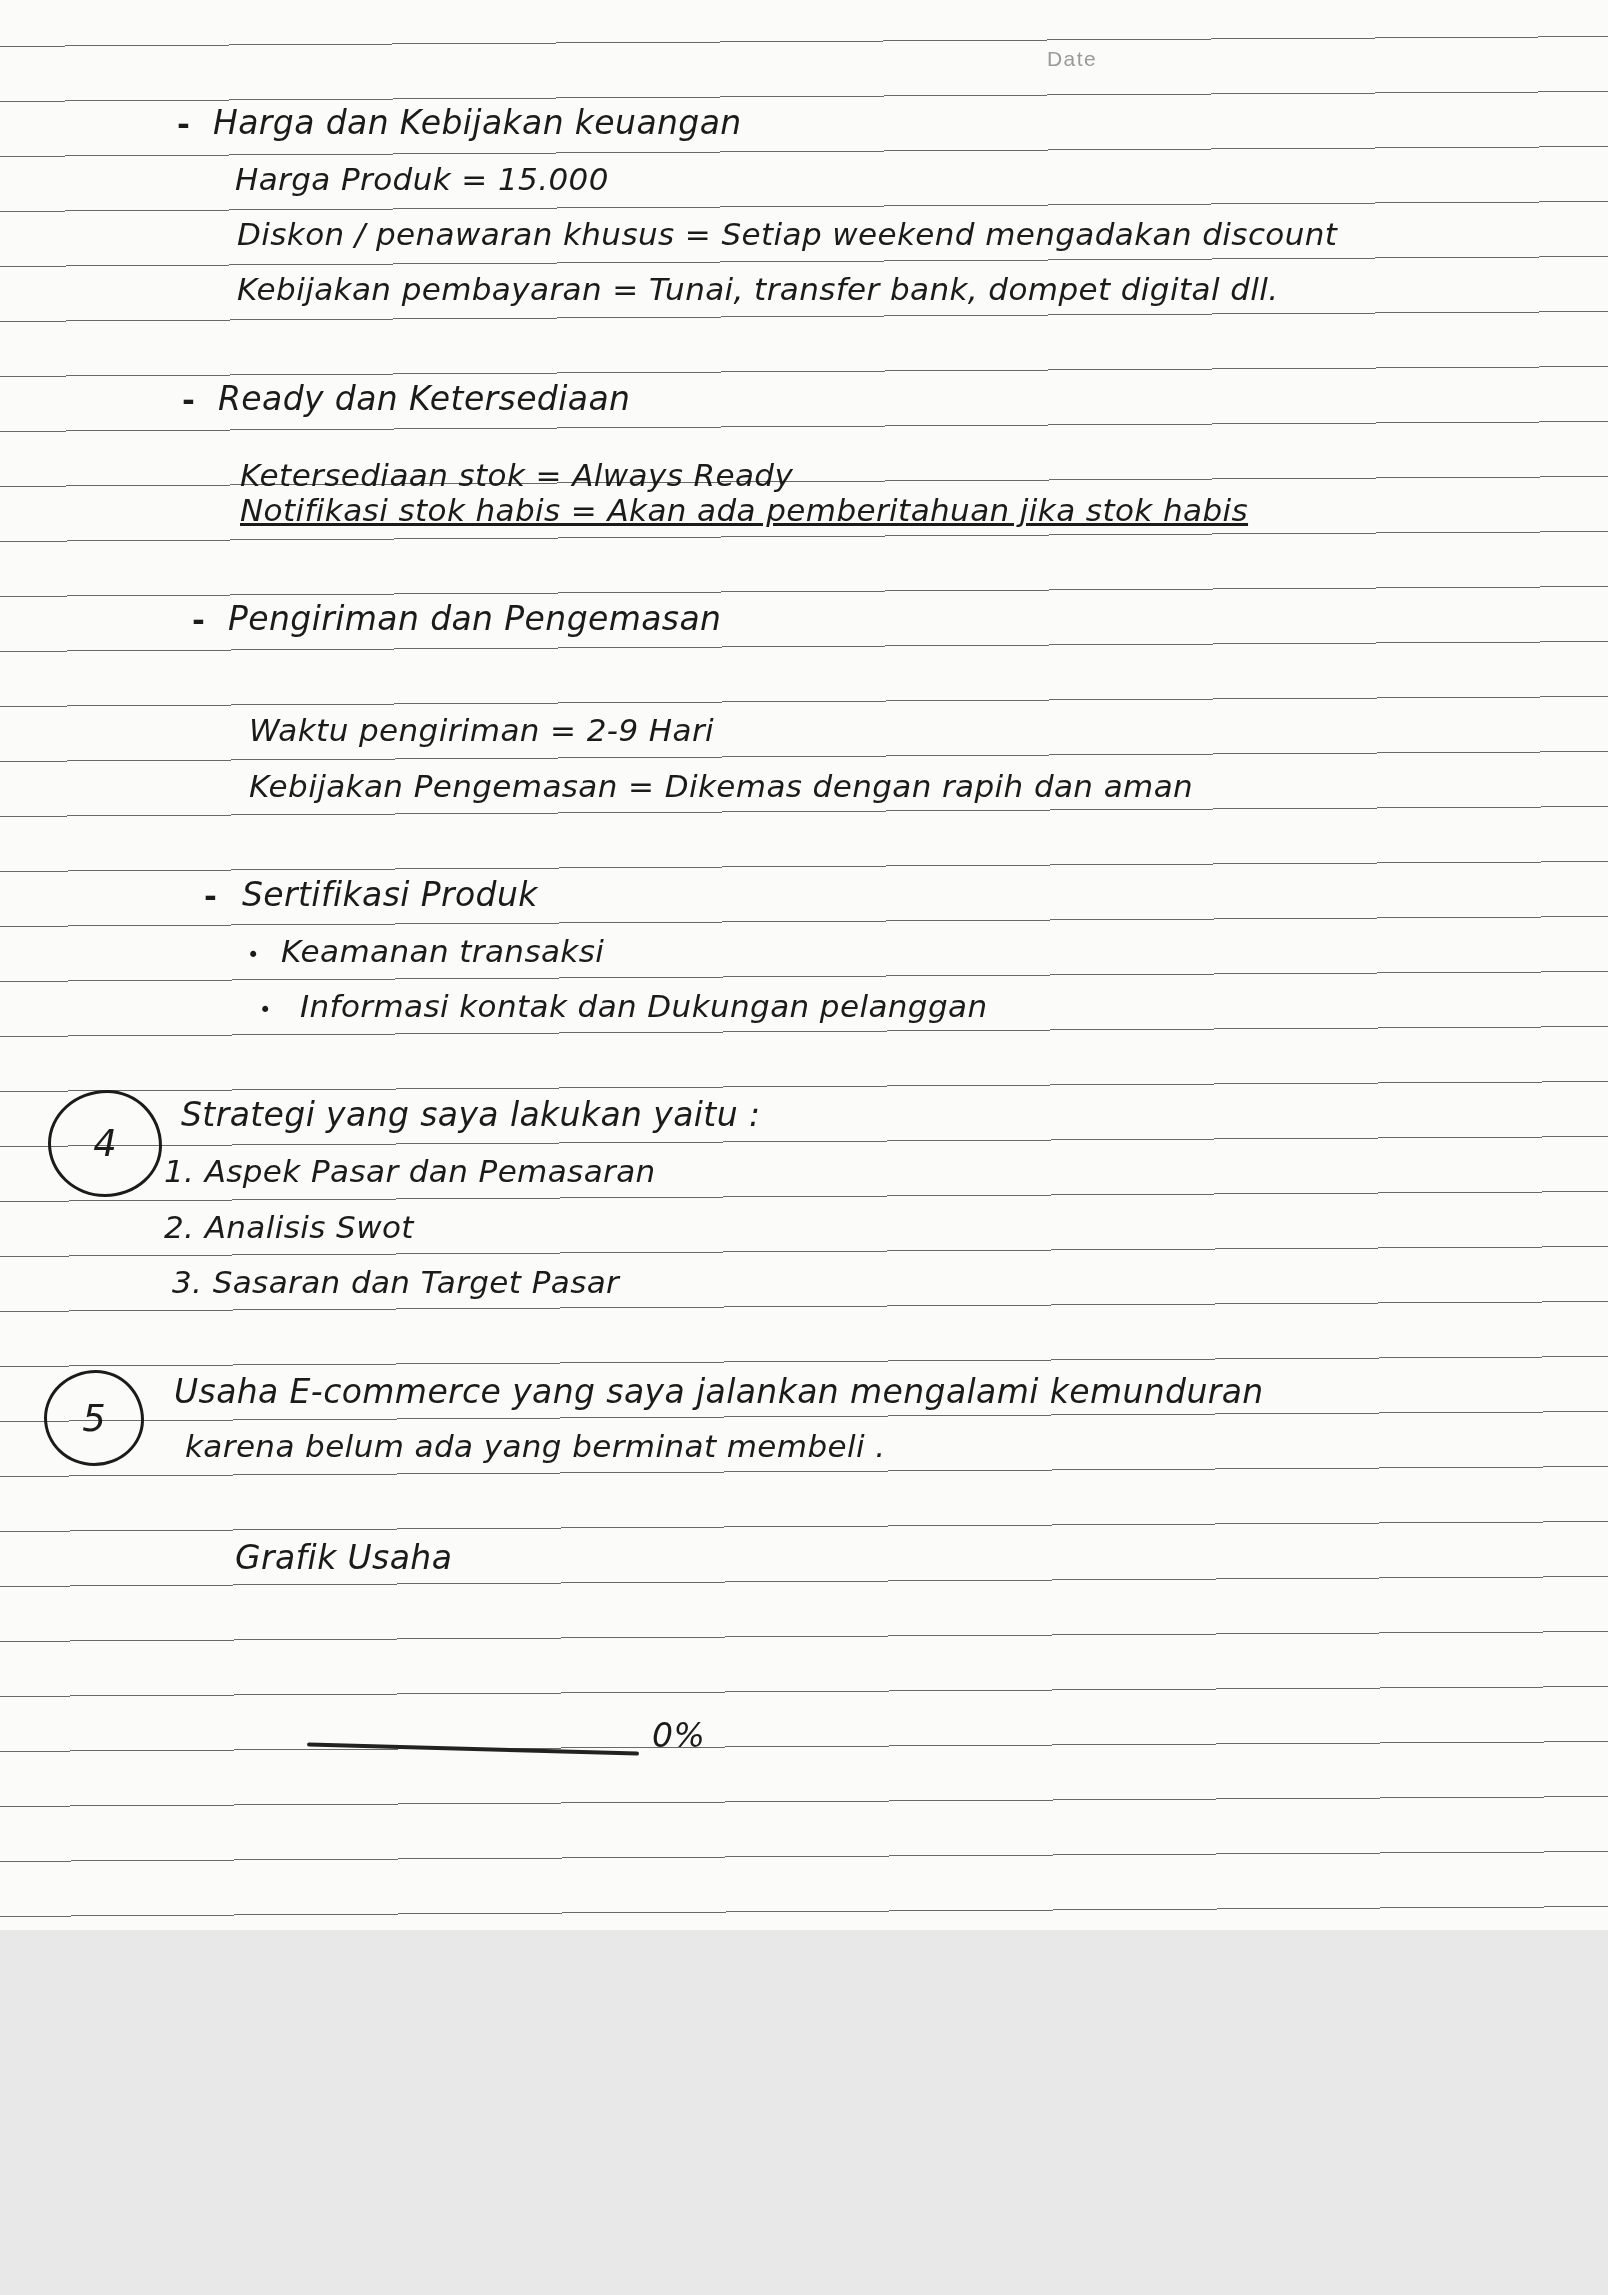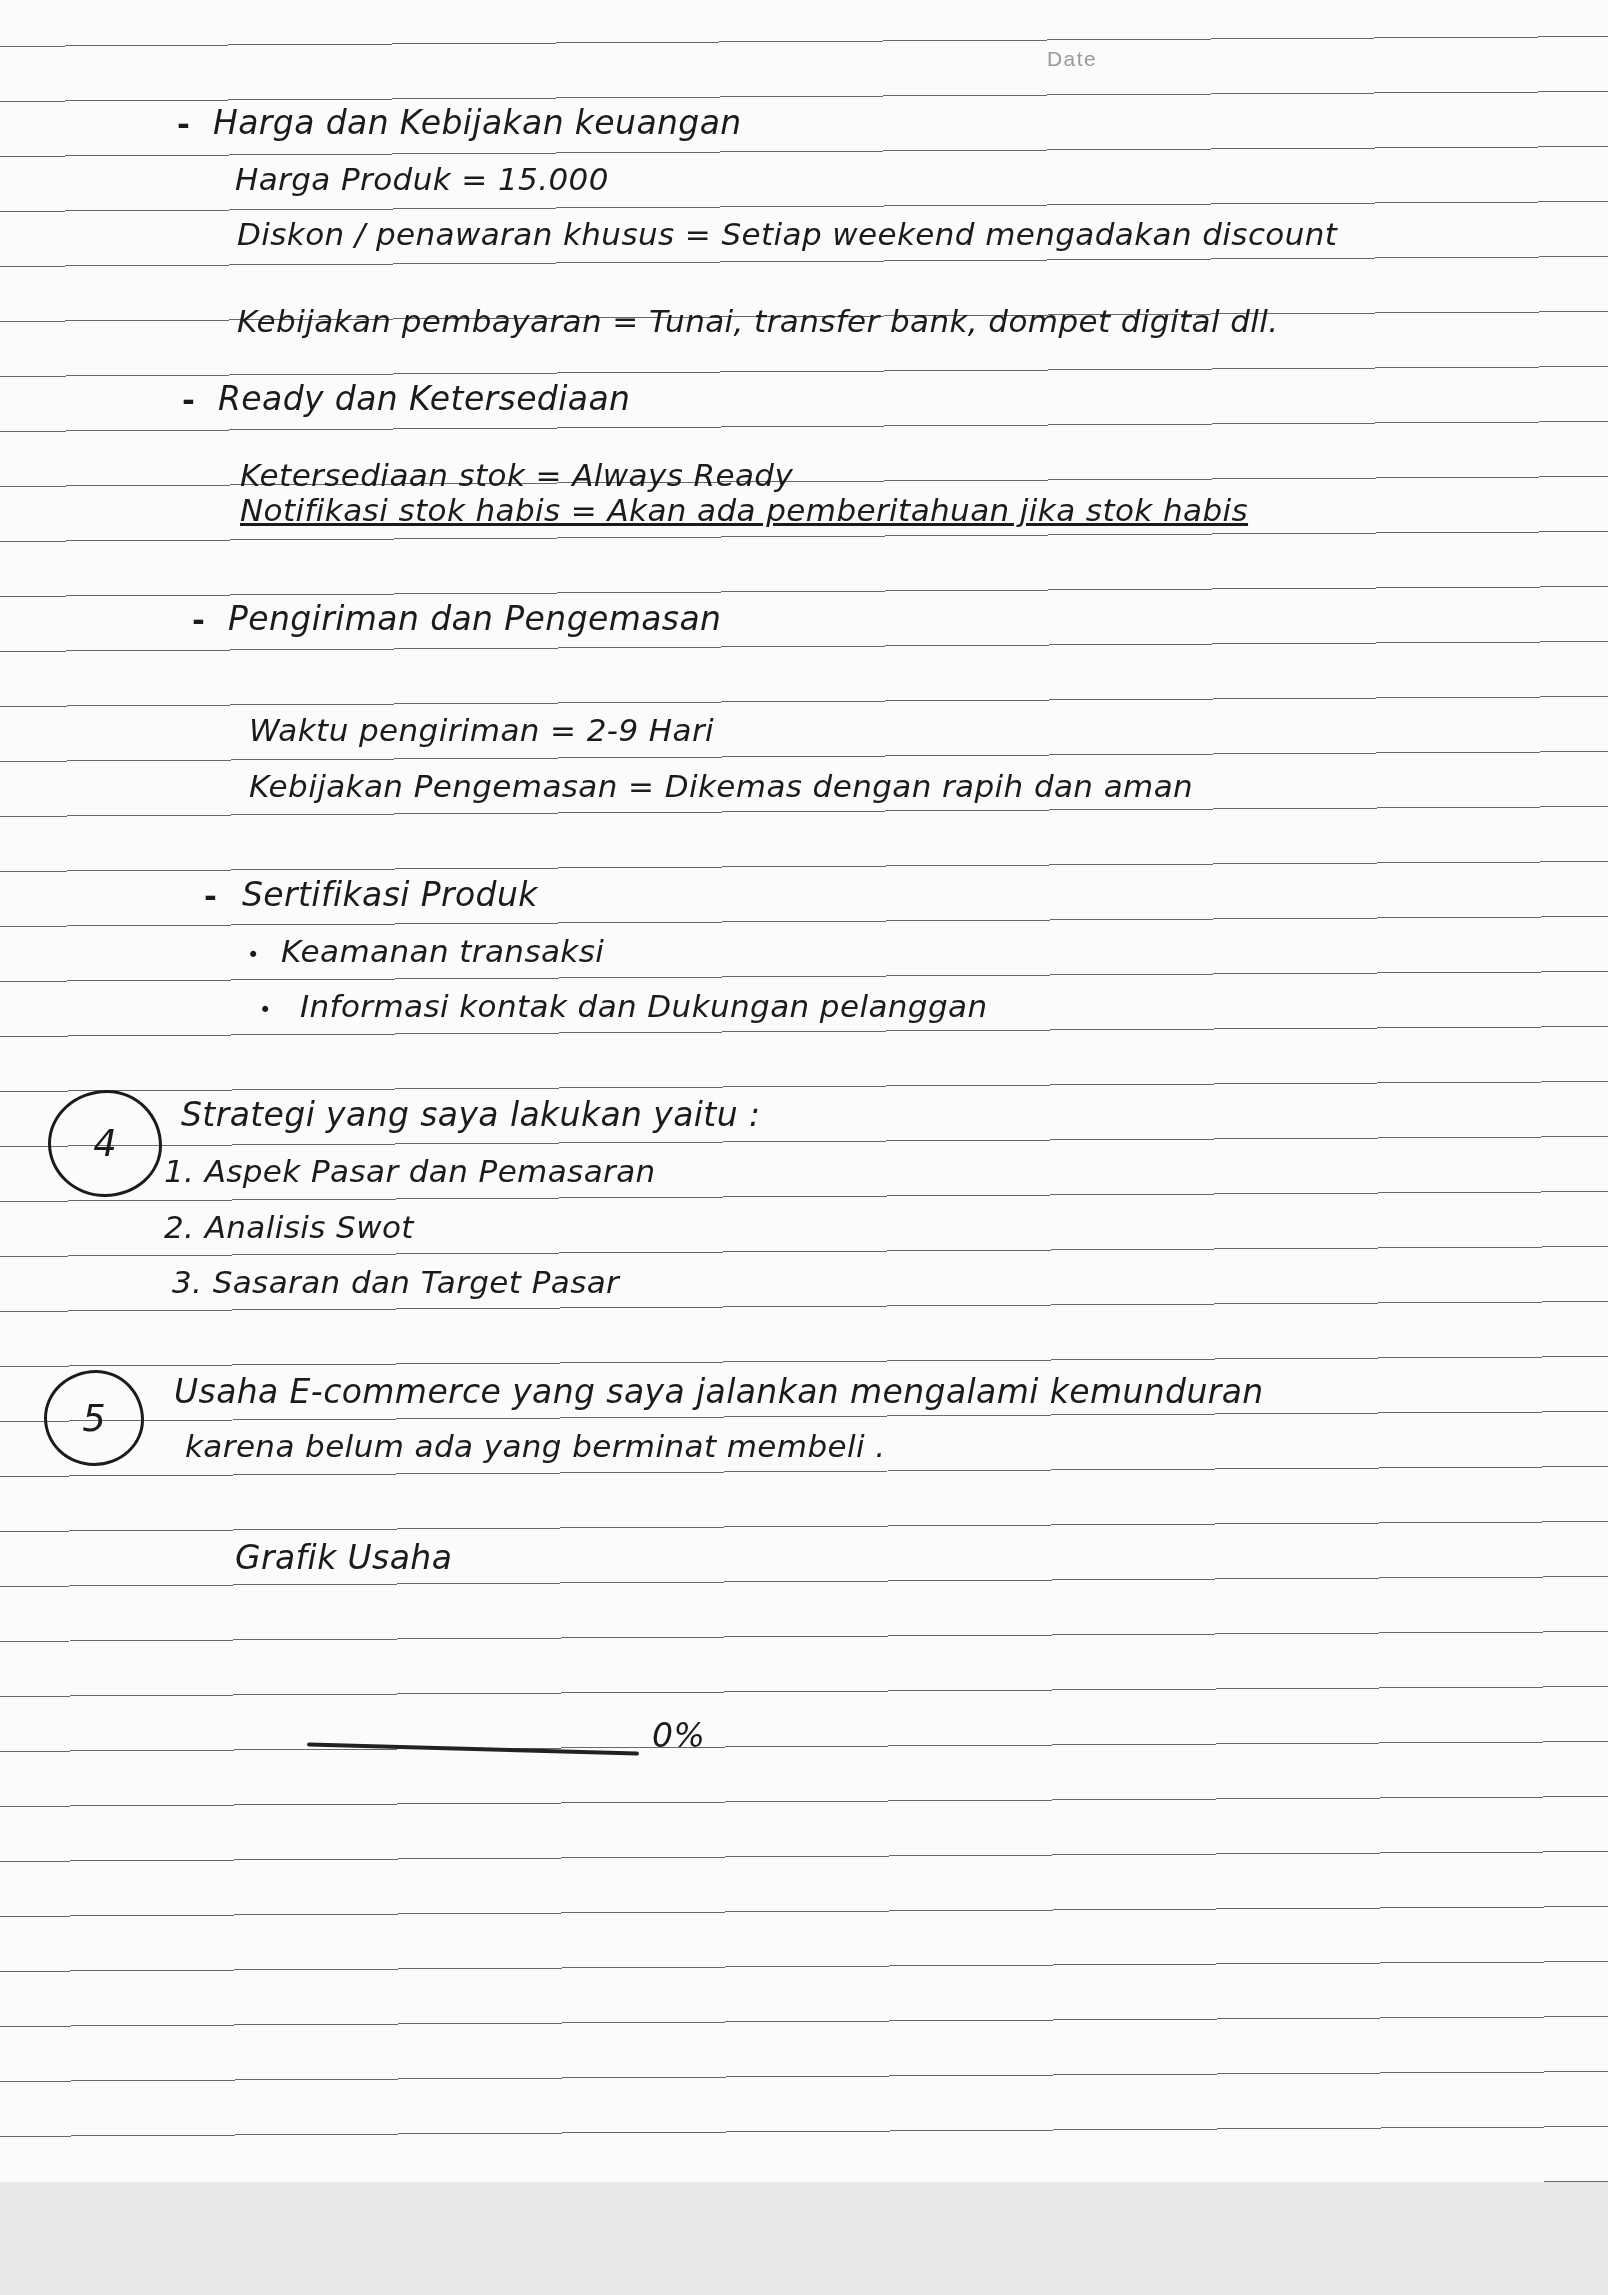--- a/index.html
+++ b/index.html
@@ -1,18 +1,18 @@
 <!DOCTYPE html>
 <html style="font-size:11.3px"><head>
 <meta charset="utf-8">
 <style>
   html,body { margin:0; padding:0; background:#e8e8e8; }
   .page {
     position:relative;
-    width:1609px; height:2182px;
+    width:1609px; height:1930px;
     margin:0 auto;
     background:#fbfbfa;
     overflow:hidden;
     font-family:"DejaVu Sans", sans-serif;
   }
   
   .rules {
     position:absolute;
     left:-42px; top:-12.7px; right:-42px; bottom:-42px;
     background-image:repeating-linear-gradient(
@@ -70,21 +70,21 @@
 
 <div class="page">
   <div class="rules"></div>
 
   <div class="date-label">Date</div>
 
   <span class="hw marker" style="left:177px; top:106px;">-</span>
   <span class="hw title" style="left:213px; top:103px;">Harga dan Kebijakan keuangan</span>
   <span class="hw" style="left:235px; top:161px;">Harga Produk = 15.000</span>
   <span class="hw" style="left:237px; top:216px;">Diskon / penawaran khusus = Setiap weekend mengadakan discount</span>
-  <span class="hw" style="left:237px; top:271px;margin-top:32px;">Kebijakan pembayaran = Tunai, transfer bank, dompet digital dll.</span>
+  <span class="hw" style="left:237px; top:271px;">Kebijakan pembayaran = Tunai, transfer bank, dompet digital dll.</span>
 
   <span class="hw marker" style="left:182px; top:382px;">-</span>
   <span class="hw title" style="left:218px; top:379px;">Ready dan Ketersediaan</span>
   <span class="hw" style="left:240px; top:457px;text-align:center;">Ketersediaan stok = Always Ready</span>
   <span class="hw" style="left:240px; top:492px;text-decoration:underline;">Notifikasi stok habis = Akan ada pemberitahuan jika stok habis</span>
 
   <span class="hw marker" style="left:192px; top:602px;">-</span>
   <span class="hw title" style="left:228px; top:599px;">Pengiriman dan Pengemasan</span>
   <span class="hw" style="left:249px; top:712px;">Waktu pengiriman = 2-9 Hari</span>
   <span class="hw" style="left:249px; top:768px;">Kebijakan Pengemasan = Dikemas dengan rapih dan aman</span>

